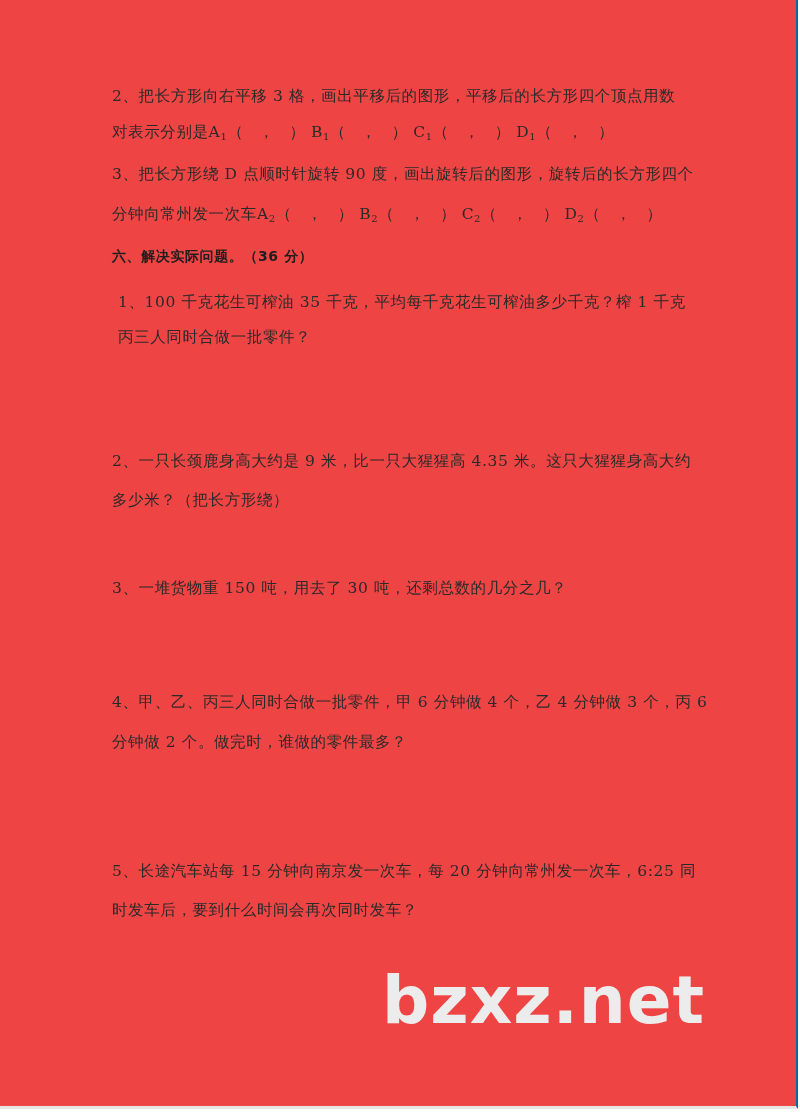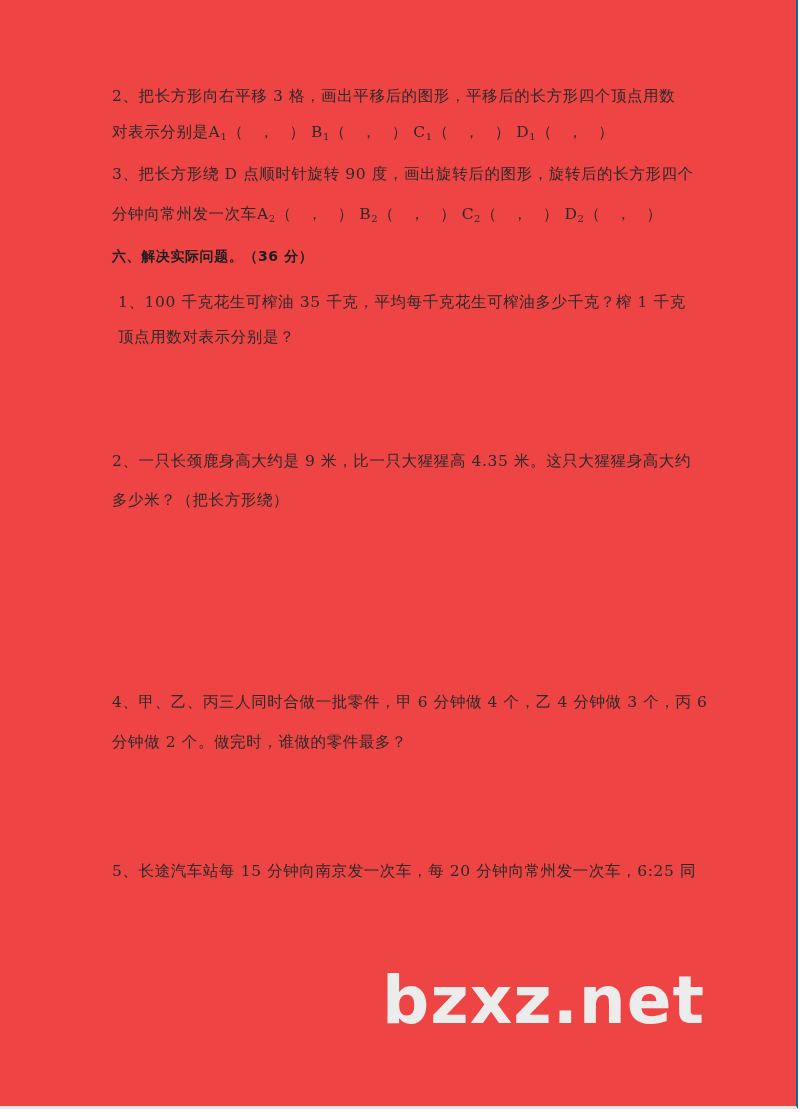--- a/index.html
+++ b/index.html
@@ -71,25 +71,27 @@
   </div>
 
   <div class="line" style="top:164px;text-align:center;">3、把长方形绕 D 点顺时针旋转 90 度，画出旋转后的图形，旋转后的长方形四个</div>
   <div class="line" style="top:204px;">
     <span>分钟向常州发一次车</span><span class="pt"><span>A</span><sub>2</sub><span class="paren">（　，　）</span></span><span class="pt"><span>B</span><sub>2</sub><span class="paren">（　，　）</span></span><span class="pt"><span>C</span><sub>2</sub><span class="paren">（　，　）</span></span><span class="pt"><span>D</span><sub>2</sub><span class="paren">（　，　）</span></span>
   </div>
 
   <div class="line section-heading" style="top:246px;">六、解决实际问题。（36 分）</div>
 
   <div class="line indent" style="top:280px;margin-top:12px;">1、100 千克花生可榨油 35 千克，平均每千克花生可榨油多少千克？榨 1 千克</div>
-  <div class="line indent" style="top:327px;">顶点用数对表示分别是？</div>
+  <div class="line indent" style="top:327px;">丙三人同时合做一批零件？</div>
 
   <div class="line" style="top:451px;">2、一只长颈鹿身高大约是 9 米，比一只大猩猩高 4.35 米。这只大猩猩身高大约</div>
   <div class="line" style="top:490px;">多少米？（把长方形绕）</div>
 
+  <div class="line" style="top:578px;">3、一堆货物重 150 吨，用去了 30 吨，还剩总数的几分之几？</div>
 
   <div class="line" style="top:692px;">4、甲、乙、丙三人同时合做一批零件，甲 6 分钟做 4 个，乙 4 分钟做 3 个，丙 6</div>
   <div class="line" style="top:732px;">分钟做 2 个。做完时，谁做的零件最多？</div>
 
   <div class="line" style="top:861px;">5、长途汽车站每 15 分钟向南京发一次车，每 20 分钟向常州发一次车，6:25 同</div>
+  <div class="line" style="top:900px;">时发车后，要到什么时间会再次同时发车？</div>
 
   <div class="watermark">bzxz.net</div>
 </div>
 
 </body></html>

